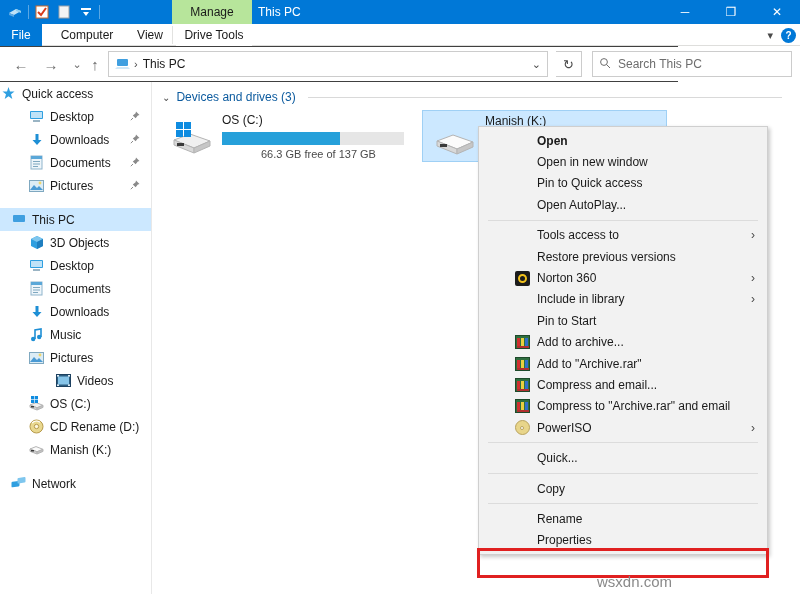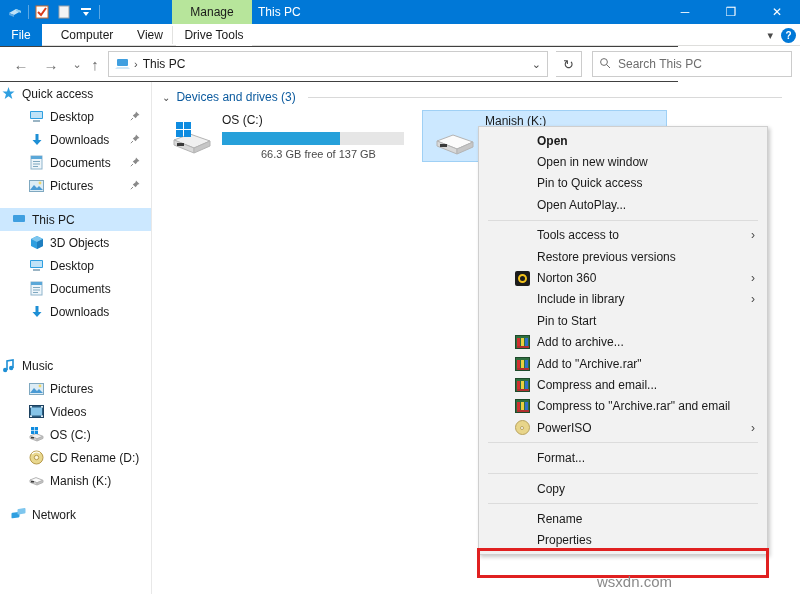--- a/index.html
+++ b/index.html
@@ -367,41 +367,41 @@
         <span class="ni-label">Documents</span>
       </div>
       <div class="nav-item" style="padding-left: 28px;">
         <span class="ni-ico">
           <svg width="14" height="14" viewBox="0 0 14 14">
             <path d="M5.5 1 L8.5 1 L8.5 7 L11.5 7 L7 12 L2.5 7 L5.5 7 Z" fill="#1e8fd5"></path>
           </svg>
         </span>
         <span class="ni-label">Downloads</span>
       </div>
-      <div class="nav-item" style=" margin-top: 31px;">
+      <div class="nav-item" style="padding-left: 28px;">
         <span class="ni-ico">
           <svg width="13" height="14" viewBox="0 0 13 14">
             <path d="M5 11 L5 2 L11 1 L11 9" fill="none" stroke="#1e8fd5" stroke-width="1.6"></path>
             <circle cx="3.2" cy="11" r="2.2" fill="#1e8fd5"></circle>
             <circle cx="9.2" cy="9" r="2.2" fill="#1e8fd5"></circle>
           </svg>
         </span>
         <span class="ni-label">Music</span>
       </div>
       <div class="nav-item" style="padding-left: 28px;">
         <span class="ni-ico">
           <svg width="15" height="12" viewBox="0 0 15 12">
             <rect x="0.5" y="0.5" width="14" height="11" fill="#dcecf5" stroke="#7fa8c0"></rect>
             <path d="M1 10 L5 5 L8 8 L10 6 L14 10 Z" fill="#4a9ad4"></path>
             <circle cx="11" cy="3" r="1.4" fill="#f0d56a"></circle>
           </svg>
         </span>
         <span class="ni-label">Pictures</span>
       </div>
-      <div class="nav-item" style="padding-left: 28px;">
+      <div class="nav-item" style="padding-left: 28px; margin-left: 27px;">
         <span class="ni-ico">
           <svg width="15" height="13" viewBox="0 0 15 13">
             <rect x="0.5" y="0.5" width="14" height="12" fill="#2c5d80" stroke="#1d4160"></rect>
             <rect x="2" y="2.5" width="11" height="8" fill="#86c4e8"></rect>
             <g fill="#dfeef8">
               <rect x="1" y="1" width="2" height="1.6"></rect>
               <rect x="1" y="10.4" width="2" height="1.6"></rect>
               <rect x="12" y="1" width="2" height="1.6"></rect>
               <rect x="12" y="10.4" width="2" height="1.6"></rect>
             </g>
@@ -596,21 +596,21 @@
           <span class="ic-iso">
             <span></span>
           </span>
         </span>
         <span class="mi-label">PowerISO</span>
         <span class="mi-arrow">›</span>
       </div>
       <div class="msep"></div>
       <div class="mi">
         <span class="mi-ico"></span>
-        <span class="mi-label">Format...</span>
+        <span class="mi-label">Quick...</span>
       </div>
       <div class="msep"></div>
       <div class="mi">
         <span class="mi-ico"></span>
         <span class="mi-label">Copy</span>
       </div>
       <div class="msep"></div>
       <div class="mi">
         <span class="mi-ico"></span>
         <span class="mi-label">Rename</span>

